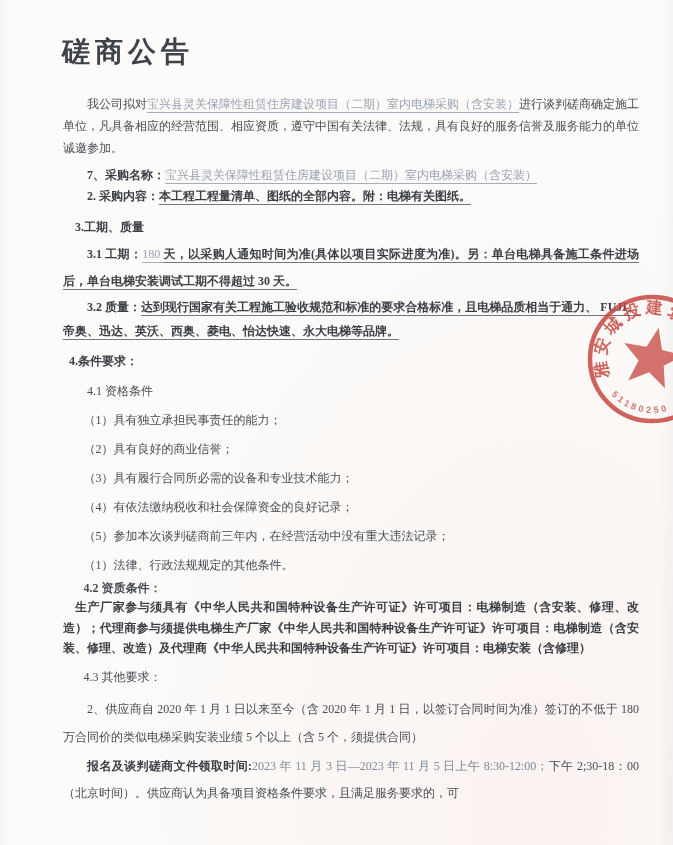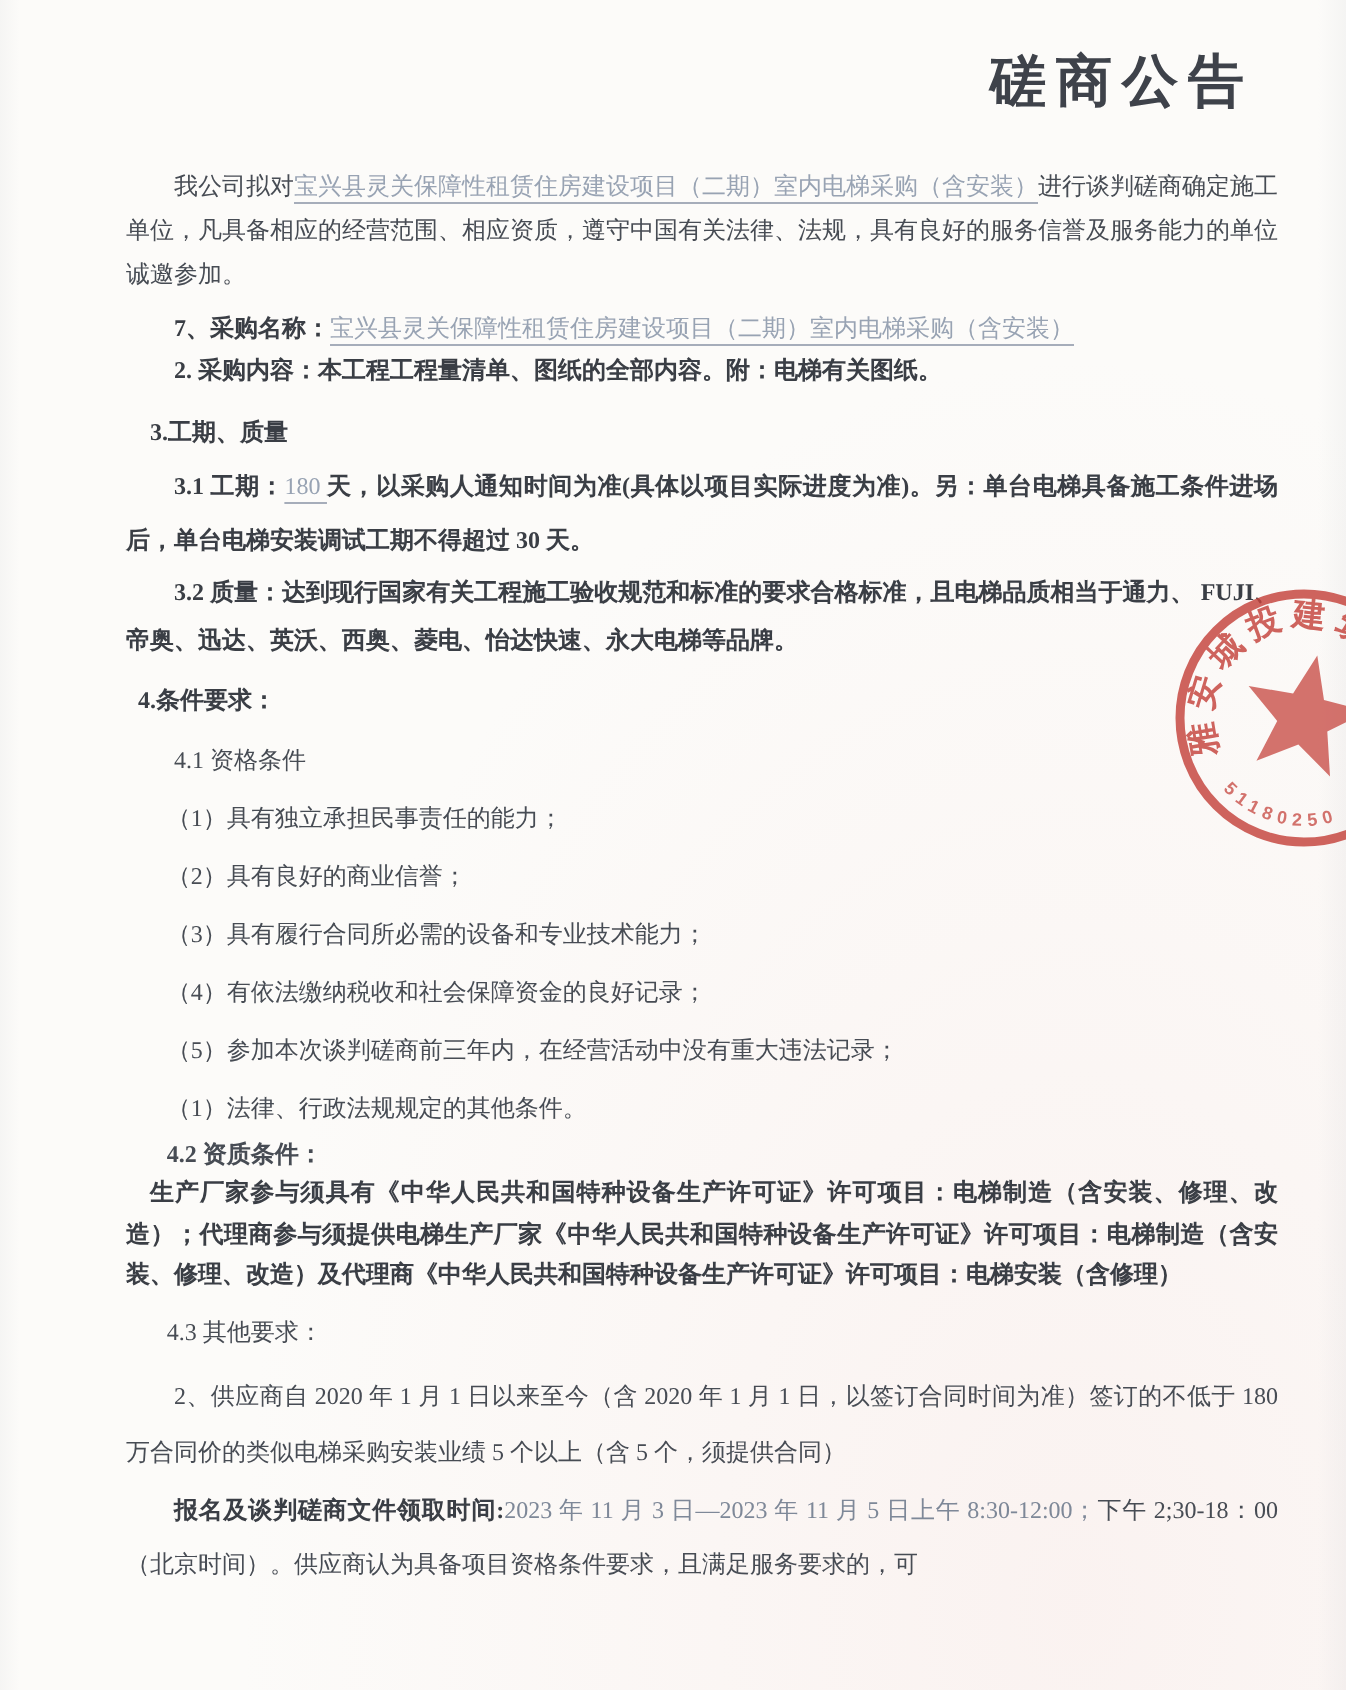--- a/index.html
+++ b/index.html
@@ -12,31 +12,31 @@
     position:relative;width:673px;height:845px;box-sizing:border-box;
     padding:20px 34px 0 63px;
     background:
       linear-gradient(to right, rgba(185,190,195,.10), rgba(0,0,0,0) 10px),
       linear-gradient(to left, rgba(190,195,200,.12), rgba(0,0,0,0) 14px),
       radial-gradient(ellipse at 80% 95%, rgba(246,222,220,.30), rgba(0,0,0,0) 55%),
       #fcfbf9;
     overflow:hidden;
   }
   .title{
-    margin:0;height:42px;line-height:42px;
-    text-align:right;font-size:28px;font-weight:700;letter-spacing:5px;
+    margin:11px;height:42px;line-height:42px;
+    text-align:left;font-size:28px;font-weight:700;letter-spacing:5px;
     color:#3e424a;font-family:"Liberation Sans","DejaVu Sans",sans-serif;
     transform:translateX(-12px);
   }
   p{margin:0;font-size:12px;color:#474c54;text-align:justify;}
   .indent2{text-indent:2em;}
   .indent1{text-indent:1em;}
   .indent05{text-indent:.5em;}
   .b{font-weight:700;color:#3a3e45;}
-  .u{text-underline-offset:4px;text-decoration-thickness:1px;text-decoration-color:rgba(70,76,88,.75);}
+  .u{text-decoration:underline;text-underline-offset:4px;text-decoration-thickness:1px;text-decoration-color:rgba(70,76,88,.75);}
   .uf{color:#98a3b3;text-decoration:underline;text-underline-offset:4px;text-decoration-thickness:1px;text-decoration-color:rgba(130,140,160,.7);}
   .mid{color:#7e8898;margin-top:19px;}
 
   .intro{margin-top:20px;line-height:22px;}
   .item-line{margin-top:6px;line-height:21px;}
   .item-line2{margin-top:0;line-height:21px;}
   .h3{margin-top:10px;line-height:20px;}
   .p31{margin-top:4px;line-height:27px;}
   .p32{margin-top:0;line-height:24px;}
   .h4{margin-top:8px;line-height:20px;}

